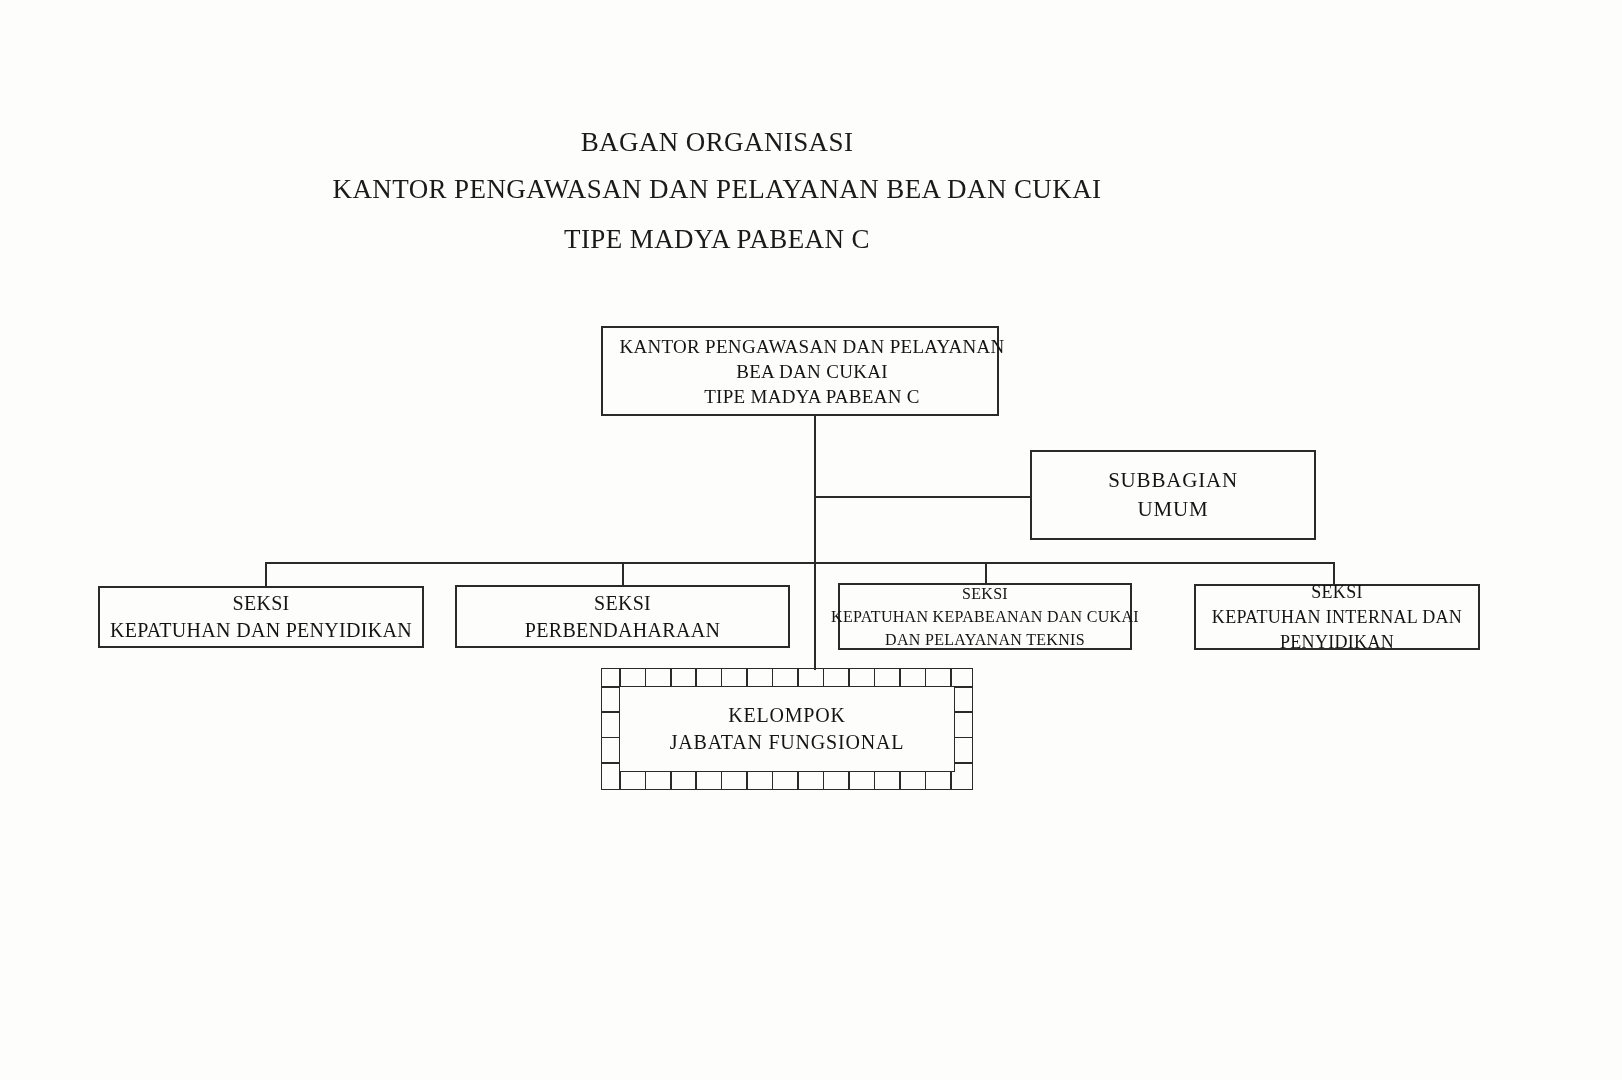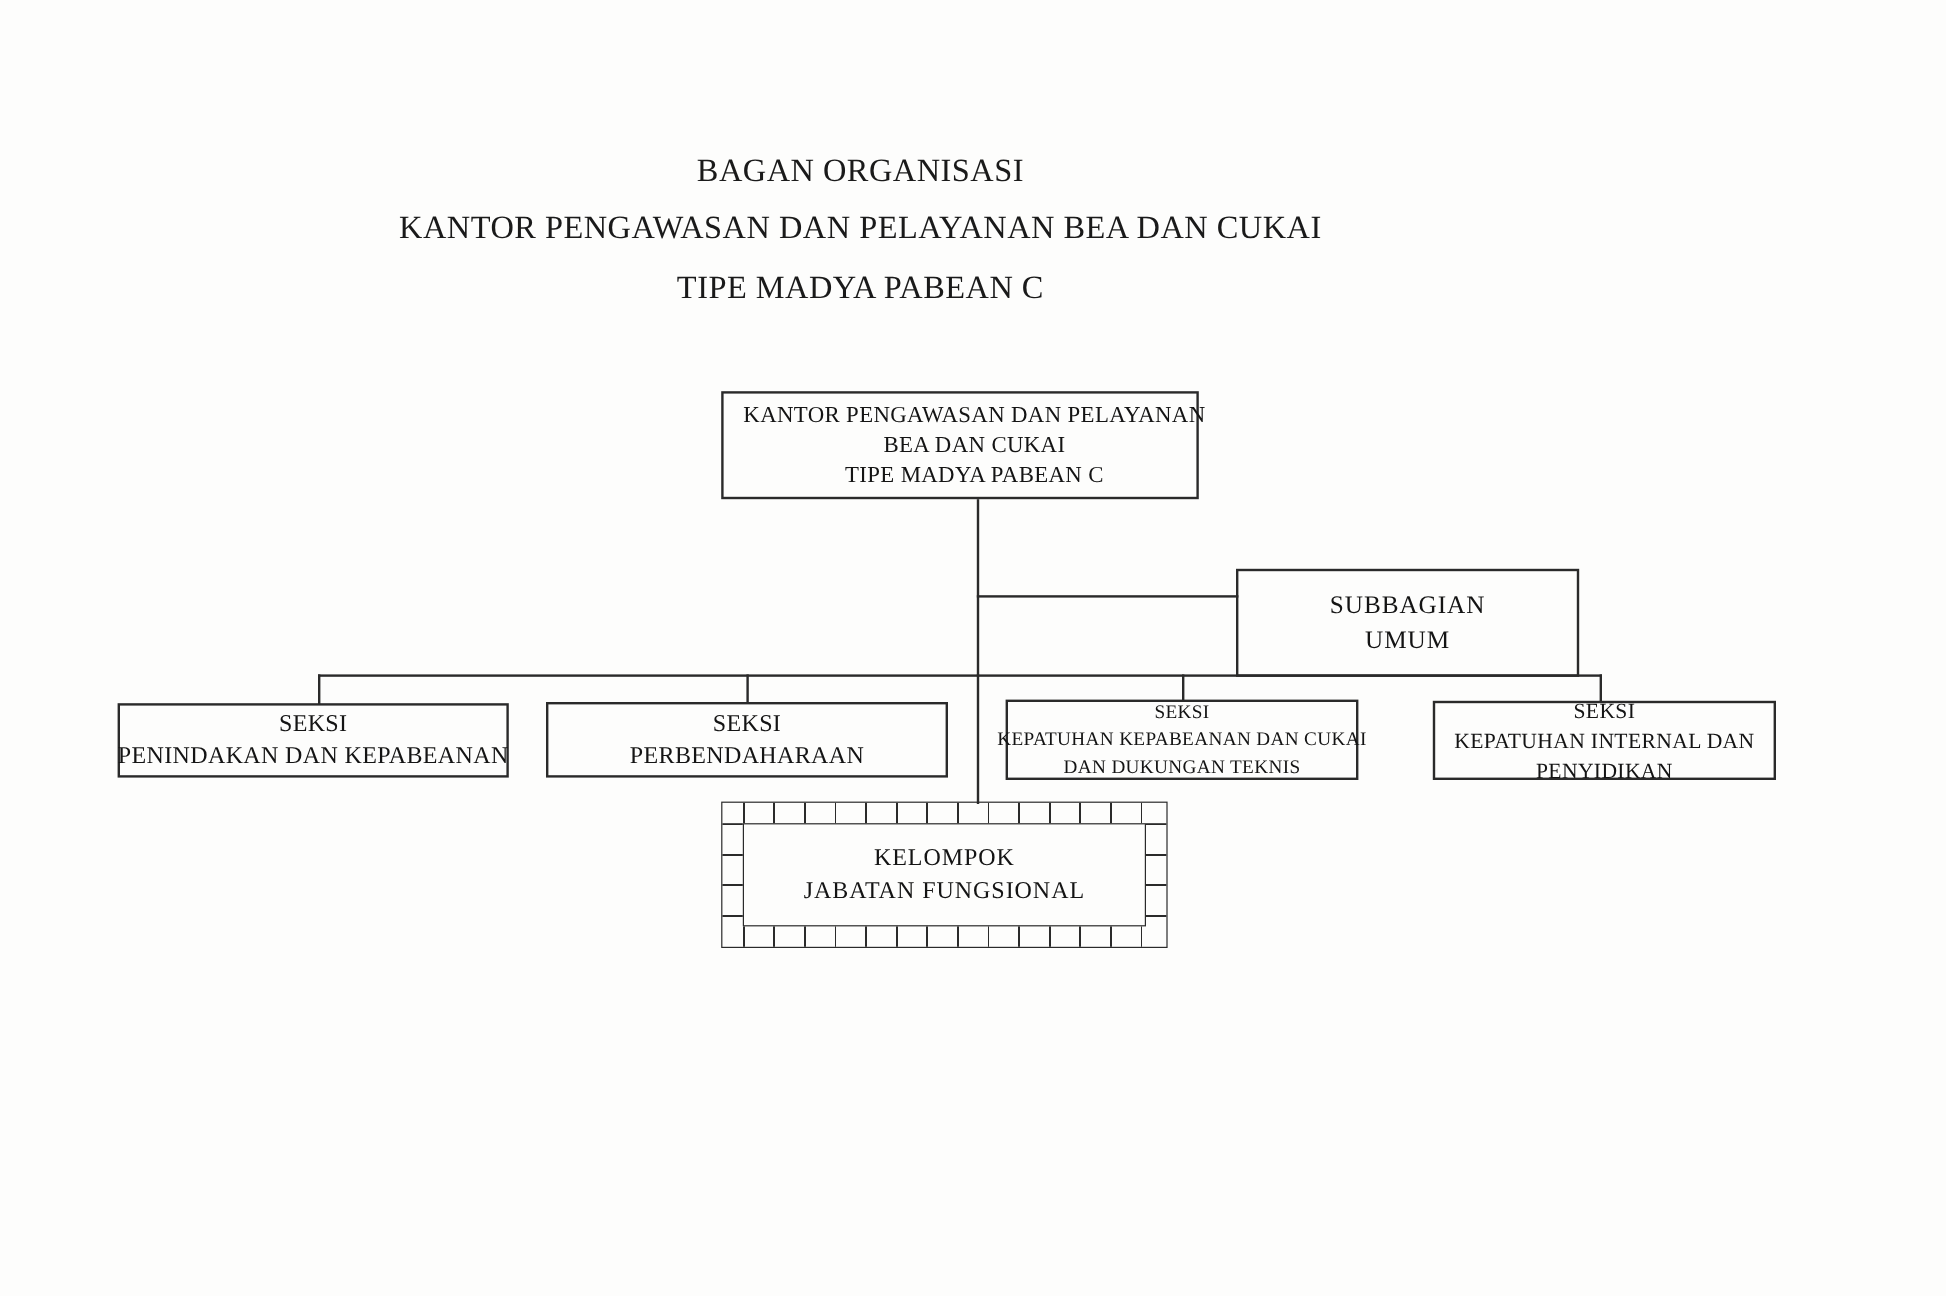--- a/index.html
+++ b/index.html
@@ -75,21 +75,20 @@
     padding-left: 24px;
   }
   #node-root .ln { font-size: 19px; line-height: 25px; }
 
   
   #node-subbagian {
     left: 1030px;
     top: 450px;
     width: 286px;
     height: 90px;
-    margin-top: 24px;
   }
   #node-subbagian .ln { font-size: 21px; line-height: 29px; letter-spacing: 0.8px; }
 
   
   #node-seksi-1 {
     left: 98px;
     top: 586px;
     width: 326px;
     height: 62px;
   }
@@ -217,32 +216,32 @@
     <span class="ln">TIPE MADYA PABEAN C</span>
   </div>
 
   <div class="node" id="node-subbagian">
     <span class="ln">SUBBAGIAN</span>
     <span class="ln">UMUM</span>
   </div>
 
   <div class="node" id="node-seksi-1">
     <span class="ln">SEKSI</span>
-    <span class="ln">PENINDAKAN DAN KEPABEANAN</span>
+    <span class="ln">KEPATUHAN DAN PENYIDIKAN</span>
   </div>
 
   <div class="node" id="node-seksi-2">
     <span class="ln">SEKSI</span>
     <span class="ln">PERBENDAHARAAN</span>
   </div>
 
   <div class="node" id="node-seksi-3">
     <span class="ln">SEKSI</span>
     <span class="ln">KEPATUHAN KEPABEANAN DAN CUKAI</span>
-    <span class="ln">DAN DUKUNGAN TEKNIS</span>
+    <span class="ln">DAN PELAYANAN TEKNIS</span>
   </div>
 
   <div class="node" id="node-seksi-4">
     <span class="ln">SEKSI</span>
     <span class="ln">KEPATUHAN INTERNAL DAN</span>
     <span class="ln">PENYIDIKAN</span>
   </div>
 
   <div id="node-kelompok">
     <div class="rung-h top"></div>

